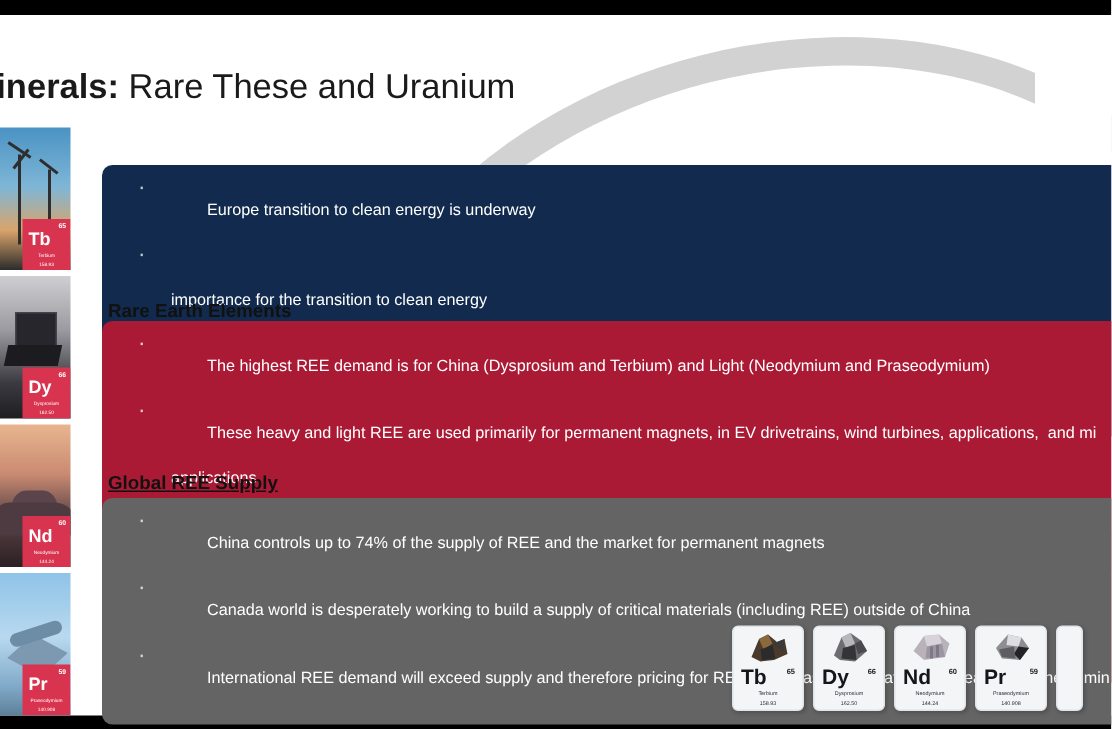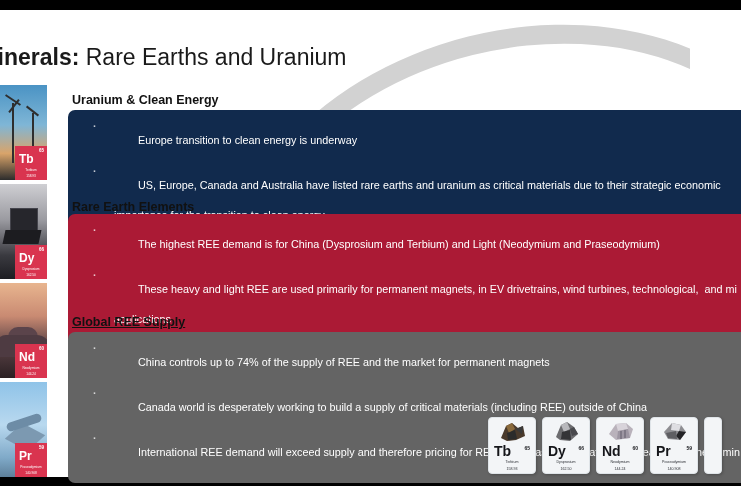--- a/index.html
+++ b/index.html
@@ -239,47 +239,45 @@
 <body>
 
 <div id="slide">
 
   <div class="bar-top"></div>
 
   <div class="swoosh"></div>
   <div class="swoosh-mask"></div>
 
   <div class="title">
-    <b>cal Minerals:</b><span class="light"> Rare Earths and Uranium</span>
-  </div>
-
-  <div class="sec-head" style="top:93px;">Uranium &amp; Clean Energy</div>
+    <b>cal Minerals:</b><span class="light"> Rare These and Uranium</span>
+  </div>
+
   <div class="block navy" style="top:110px;">
     <ul>
       <li>
         <span>Europe transition to clean energy is underway</span>
       </li>
       <li>
-        <span>US, Europe, Canada and Australia have listed rare earths and uranium as critical materials due to their strategic economic</span>
         <span class="cont">importance for the transition to clean energy</span>
       </li>
       <li>
         <span>Uranium is primarily used in the generation of clean energy, medicine, and scientific research</span>
       </li>
     </ul>
   </div>
 
   <div class="sec-head" style="top:200px;">Rare Earth Elements</div>
   <div class="block red" style="top:214px;">
     <ul>
       <li>
         <span>The highest REE demand is for China (Dysprosium and Terbium) and Light (Neodymium and Praseodymium)</span>
       </li>
       <li>
-        <span>These heavy and light REE are used primarily for permanent magnets, in EV drivetrains, wind turbines, technological,  and mi</span>
+        <span>These heavy and light REE are used primarily for permanent magnets, in EV drivetrains, wind turbines, applications,  and mi</span>
         <span class="cont">applications</span>
       </li>
       <li>
         <span>The global rare earth metals market grew from $6.58 billion in 2022 to $7.29 billion in 2023, with a 10.8% CAGR.</span>
         <span class="cont"><span>Projections indicate further growth, reaching </span><b>$9.6 billion by 2027 at a CAGR of 7.1%.</b><span> Read more </span><a href="#">HERE</a><span>.</span></span>
       </li>
     </ul>
   </div>
 
   <div class="sec-head" style="top:315px;text-decoration:underline;">Global REE Supply</div>

